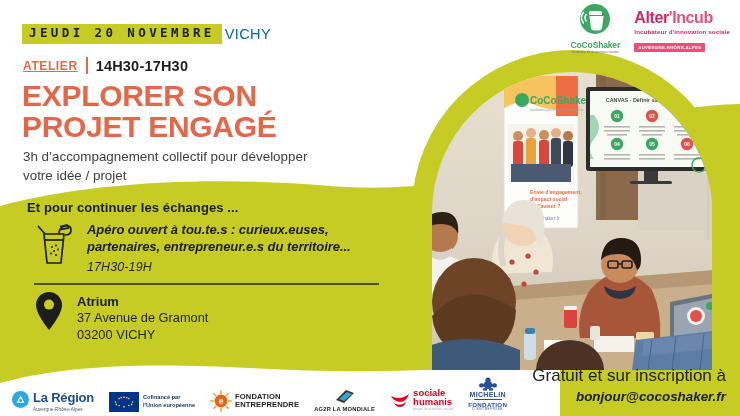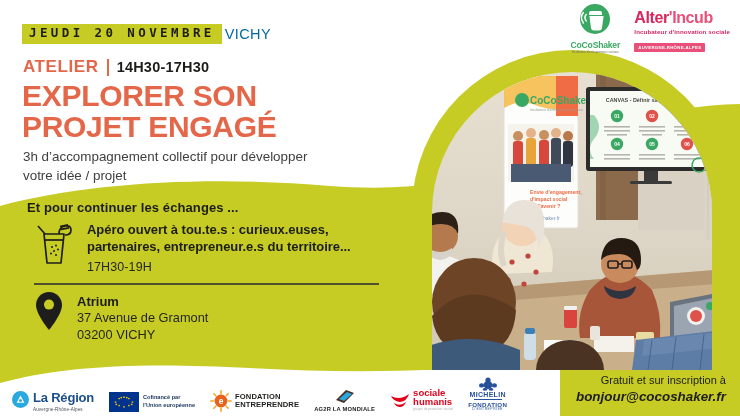--- a/index.html
+++ b/index.html
@@ -23,21 +23,21 @@
   .date-chip{
     background:#c6cc24;color:#1d1d1b;
     font-weight:bold;font-size:12.5px;letter-spacing:3.4px;
     padding:3px 7px 4px 7px;line-height:1;
     font-family:"DejaVu Sans Mono", monospace;
   }
   .city{color:#0369a1;font-weight:normal;font-size:14.5px;letter-spacing:.4px;}
 
   
   .atelier-row{position:absolute;left:23px;top:57px;display:flex;align-items:center;gap:8px;}
-  .atelier{color:#e4674a;font-weight:bold;font-size:17px;letter-spacing:.6px;}
+  .atelier{color:#e4674a;font-weight:bold;font-size:12px;letter-spacing:.6px;text-decoration:underline;}
   .vbar{display:inline-block;width:2px;height:17px;background:#e4674a;}
   .hours{color:#1d1d1b;font-weight:bold;font-size:14.5px;letter-spacing:.2px;}
 
   
   .title{
     position:absolute;left:22px;top:80px;width:370px;
     color:#e4674a;font-weight:bold;font-size:30px;line-height:1.04;
     letter-spacing:-.3px;
   }
   .title .l2{display:block;}
@@ -48,21 +48,21 @@
     color:#404040;font-size:13.4px;line-height:1.42;
   }
 
   
   .green-lead{
     position:absolute;left:27px;top:200px;
     color:#1d1d1b;font-weight:bold;font-size:13px;letter-spacing:.1px;
   }
   .apero-row{position:absolute;left:34px;top:220px;display:flex;gap:13px;align-items:flex-start;}
   .apero-icon{width:40px;height:46px;flex:0 0 40px;}
-  .apero-text{padding-top:1px;}
+  .apero-text{padding-top:1px;font-style:italic;}
   .apero-main{color:#1d1d1b;font-weight:bold;font-size:13px;line-height:1.32;letter-spacing:-.05px;}
   .apero-time{color:#262621;font-size:12.5px;margin-top:5px;letter-spacing:.1px;}
 
   .divider{position:absolute;left:34px;top:283px;width:345px;height:1.6px;background:#3a3a30;opacity:.85;}
 
   .place-row{position:absolute;left:36px;top:292px;display:flex;gap:15px;align-items:flex-start;}
   .pin-icon{width:26px;height:38px;flex:0 0 26px;}
   .place-text{padding-top:2px;}
   .place-name{color:#1d1d1b;font-weight:bold;font-size:13px;}
   .place-line{color:#262621;font-size:12.8px;line-height:1.33;}
@@ -89,21 +89,21 @@
   .mk-txt1{color:#e2001a;font-weight:bold;font-size:9.5px;line-height:1.02;}
   .mk-txt2{color:#b0b0b0;font-size:3.2px;line-height:1.2;margin-top:1px;}
 
   .mi-txt1{color:#27509b;font-weight:bold;font-size:7px;letter-spacing:.3px;line-height:1;}
   .mi-txt2{color:#27509b;font-weight:bold;font-size:6.2px;letter-spacing:.3px;line-height:1.05;}
   .mi-txt3{color:#27509b;font-size:3.4px;letter-spacing:.5px;line-height:1.1;}
   .mi-rule{height:1px;background:#27509b;margin:1.5px 0;}
 
   
   .signup{position:absolute;right:14px;bottom:10px;text-align:right;}
-  .signup-l1{color:#1d1d1b;font-size:11px;line-height:1.35;}
+  .signup-l1{color:#1d1d1b;font-size:17px;line-height:1.35;}
   .signup-l2{color:#1d1d1b;font-weight:bold;font-style:italic;font-size:13.4px;line-height:1.35;}
 
   
   .brands{position:absolute;right:10px;top:4px;display:flex;align-items:flex-start;gap:8px;}
   .coco{width:62px;text-align:center;}
   .coco-name{color:#3aa862;font-weight:bold;font-size:8.6px;line-height:1;margin-top:1px;letter-spacing:-.2px;}
   .coco-sub{color:#6d6d6d;font-size:3px;line-height:1.2;margin-top:1px;}
   .alter{padding-top:6px;}
   .alter-name{font-weight:bold;font-size:16px;line-height:1;letter-spacing:-.4px;}
   .alter-name .a1{color:#d9265f;}

